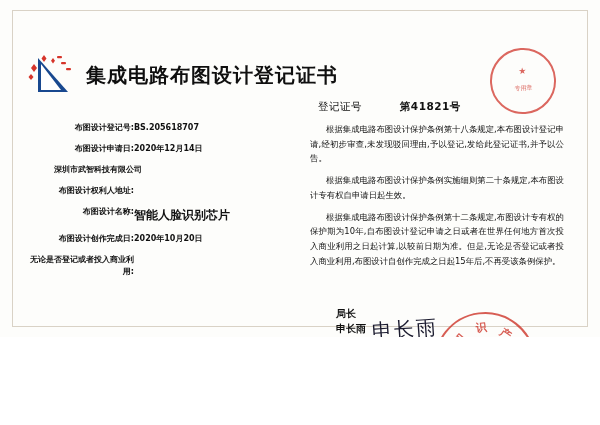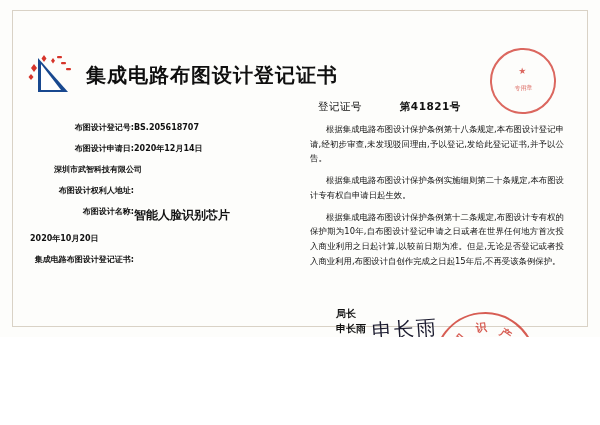--- a/index.html
+++ b/index.html
@@ -257,24 +257,25 @@
       <div class="val">深圳市武智科技有限公司</div>
     </div>
     <div class="row tall">
       <div class="lbl">布图设计权利人地址:</div>
     </div>
     <div class="row">
       <div class="lbl">布图设计名称:</div>
       <div class="val big">智能人脸识别芯片</div>
     </div>
     <div class="row">
+      <div class="lbl">布图设计创作完成日:</div>
       <div class="val">2020年10月20日</div>
     </div>
     <div class="row">
-      <div class="lbl">集成电路布图设计登记证书:</div>
+      <div class="lbl">无论是否登记或者投入商业利用:</div>
       <div class="val"></div>
     </div>
   </div>
 
   <div class="right-col">
     <p>根据集成电路布图设计保护条例第十八条规定,本布图设计登记申请,经初步审查,未发现驳回理由,予以登记,发给此登记证书,并予以公告。</p>
     <p>根据集成电路布图设计保护条例实施细则第二十条规定,本布图设计专有权自申请日起生效。</p>
     <p>根据集成电路布图设计保护条例第十二条规定,布图设计专有权的保护期为10年,自布图设计登记申请之日或者在世界任何地方首次投入商业利用之日起计算,以较前日期为准。但是,无论是否登记或者投入商业利用,布图设计自创作完成之日起15年后,不再受该条例保护。</p>
   </div>
 

